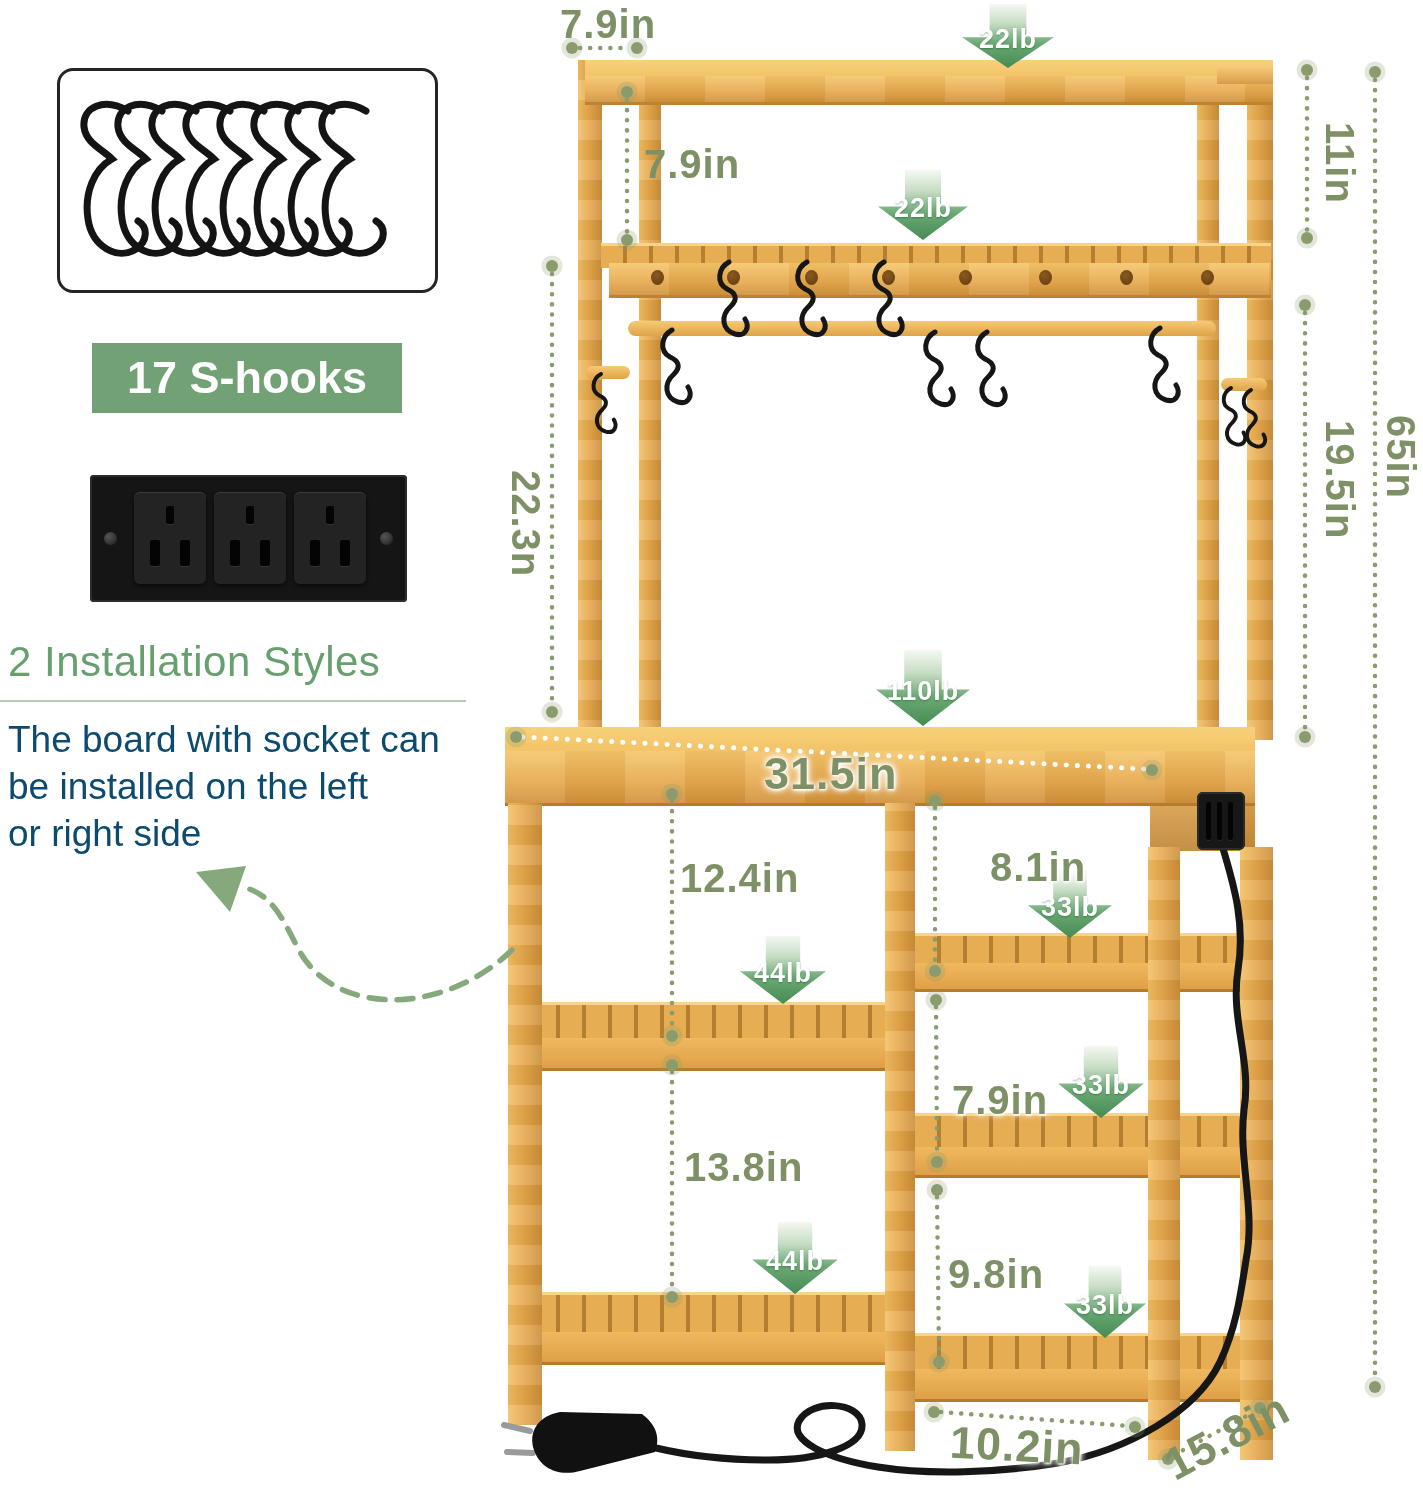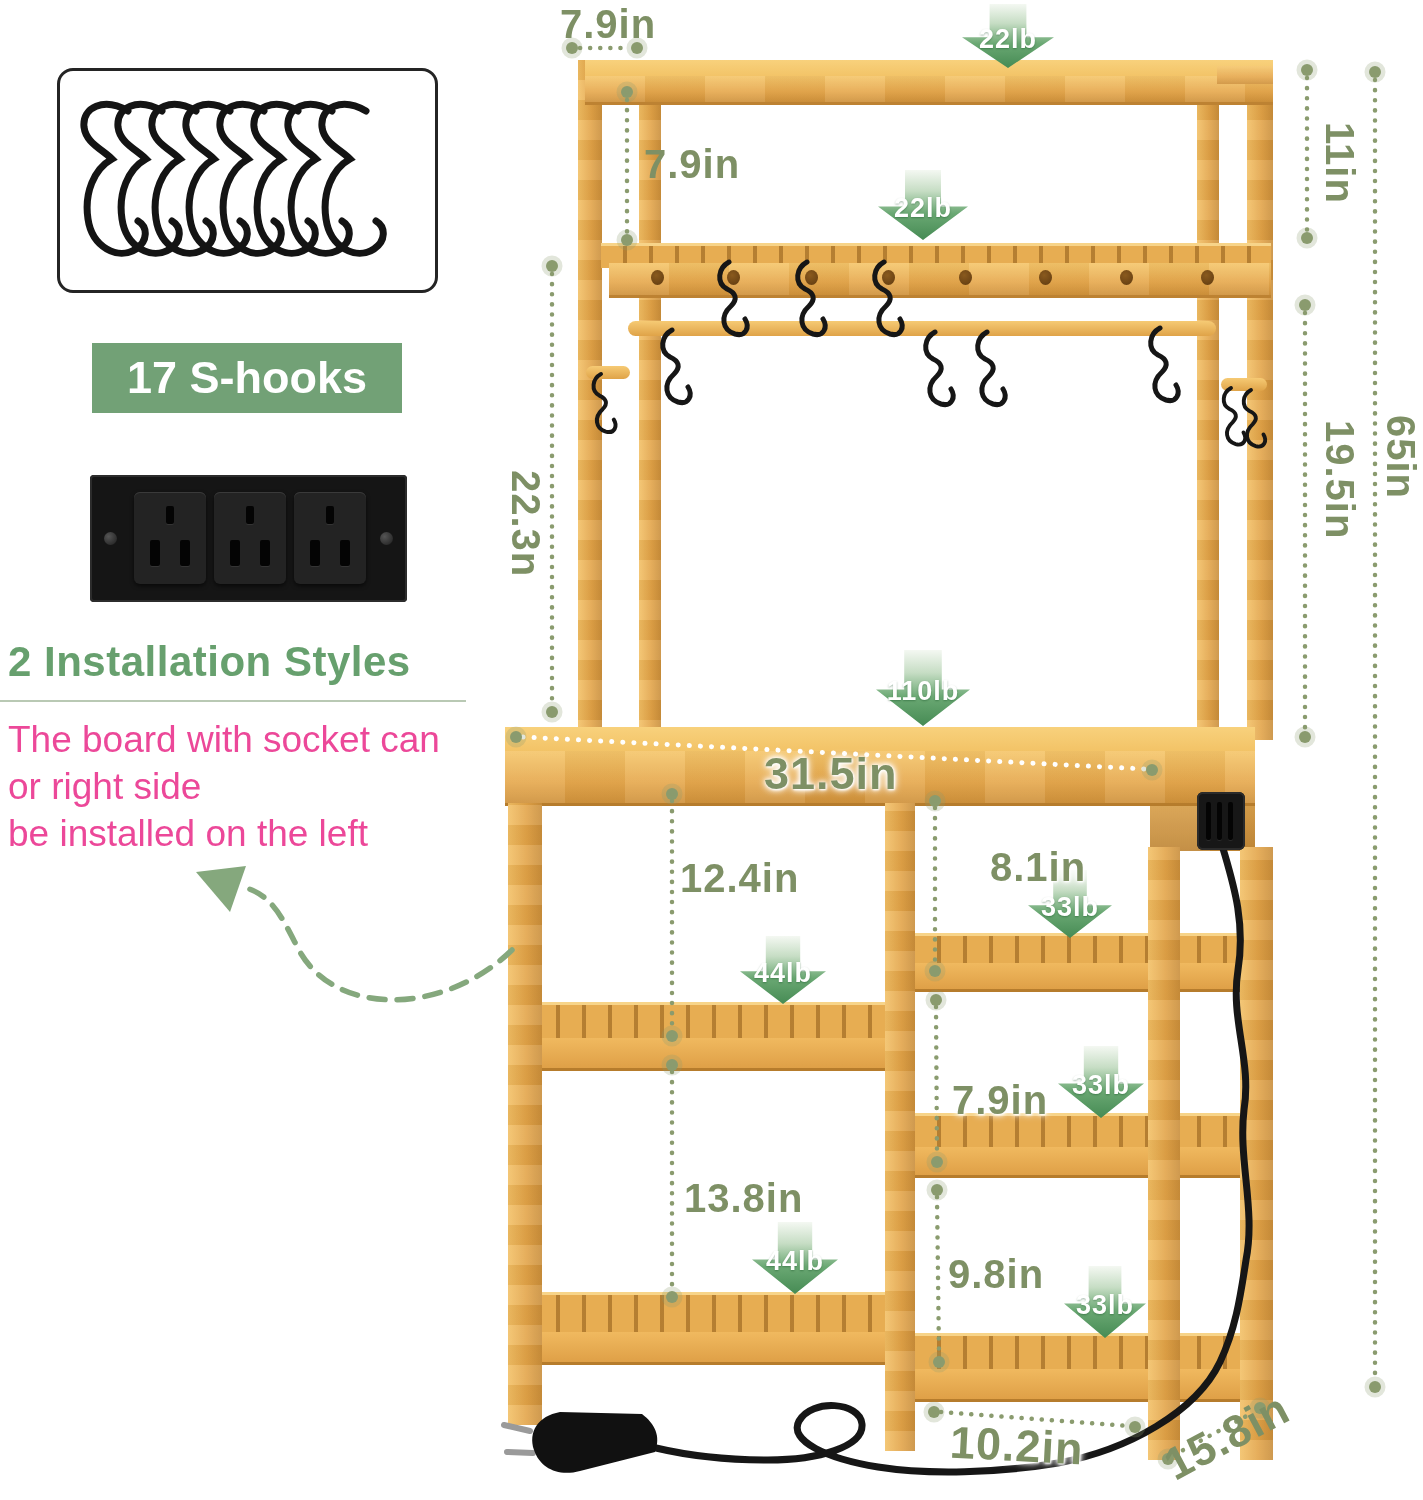--- a/index.html
+++ b/index.html
@@ -41,23 +41,23 @@
       border:3px solid #242424;border-radius:16px;}
   .badge{position:absolute;left:92px;top:343px;width:310px;height:70px;background:#72a176;
       color:#fff;font-weight:bold;font-size:45px;display:flex;align-items:center;justify-content:center;}
   .outlet{position:absolute;left:90px;top:475px;width:317px;height:127px;background:#151515;
       border-radius:4px;box-shadow:inset 0 0 0 2px #2c2c2c;}
   .socket-face{position:absolute;top:17px;width:72px;height:92px;background:#232323;border-radius:6px;
       box-shadow:0 2px 4px rgba(0,0,0,.6), inset 0 1px 0 #3a3a3a;}
   .slot{position:absolute;background:#040404;border-radius:2px;box-shadow:0 1px 0 rgba(255,255,255,0.08);}
   .screw{position:absolute;top:57px;width:13px;height:13px;border-radius:50%;
       background:radial-gradient(circle at 35% 35%,#555,#1d1d1d);}
-  .heading{position:absolute;left:8px;top:638px;width:470px;color:#67a06e;font-weight:bold;font-size:42px;letter-spacing:.5px;}
+  .heading{position:absolute;left:8px;top:638px;width:470px;color:#67a06e;font-weight:normal;font-size:42px;letter-spacing:.5px;}
   .divider{position:absolute;left:0;top:700px;width:466px;height:2px;background:#b9c9b4;}
-  .para{position:absolute;left:8px;top:716px;width:480px;color:#ec4899;font-size:37px;line-height:47px;font-weight:500;}
+  .para{position:absolute;left:8px;top:716px;width:480px;color:#0c4a6e;font-size:37px;line-height:47px;font-weight:500;}
 </style>
 </head>
 <body>
 
 <div class="canvas">
 
   <div class="abs wood-v" style="left:578px;top:60px;width:24px;height:680px;"></div>
   <div class="abs wood-v" style="left:639px;top:74px;width:22px;height:666px;"></div>
   <div class="abs wood-v" style="left:1197px;top:74px;width:22px;height:666px;"></div>
   <div class="abs wood-v" style="left:1247px;top:60px;width:26px;height:680px;"></div>
@@ -233,22 +233,22 @@
       <span class="slot" style="left:32px;top:14px;width:8px;height:18px;"></span>
       <span class="slot" style="left:16px;top:48px;width:10px;height:26px;"></span>
       <span class="slot" style="left:46px;top:48px;width:10px;height:26px;"></span>
     </span>
   </div>
 
   <div class="heading">2 Installation Styles</div>
   <div class="divider"></div>
   <div class="para">
     <div>The board with socket can</div>
+    <div>be installed on the left</div>
     <div>or right side</div>
-    <div>be installed on the left</div>
   </div>
 
   <div class="w-arrow" style="left:962px;top:4px;width:92px;height:64px;z-index:4;">
     <span class="shape"></span>
       <span class="lbl">22lb</span>
   </div>
   <div class="w-arrow" style="left:878px;top:170px;width:90px;height:70px;z-index:4;">
     <span class="shape"></span>
       <span class="lbl">22lb</span>
   </div>
@@ -280,18 +280,18 @@
   <div class="dim" style="left:560px;top:2px;">7.9in</div>
   <div class="dim" style="left:644px;top:142px;">7.9in</div>
   <div class="dim rot90" style="left:1362px;top:122px;">11in</div>
   <div class="dim rot90" style="left:1362px;top:420px;">19.5in</div>
   <div class="dim rot90" style="left:1423px;top:415px;">65in</div>
   <div class="dim rot90" style="left:548px;top:470px;">22.3n</div>
   <div class="dim big halo" style="left:764px;top:748px;z-index:5;">31.5in</div>
   <div class="dim" style="left:680px;top:856px;">12.4in</div>
   <div class="dim halo" style="left:990px;top:845px;z-index:5;">8.1in</div>
   <div class="dim halo" style="left:952px;top:1078px;z-index:5;">7.9in</div>
-  <div class="dim" style="left:684px;top:1176px;">13.8in</div>
+  <div class="dim" style="left:684px;top:1145px;">13.8in</div>
   <div class="dim halo" style="left:948px;top:1252px;z-index:5;">9.8in</div>
   <div class="dim big halo" style="left:950px;top:1420px;transform:rotate(3deg);z-index:5;">10.2in</div>
   <div class="dim big" style="left:1168px;top:1442px;transform:rotate(-28deg);transform-origin:left center;z-index:5;">15.8in</div>
 
 </div>
 
 </body></html>

